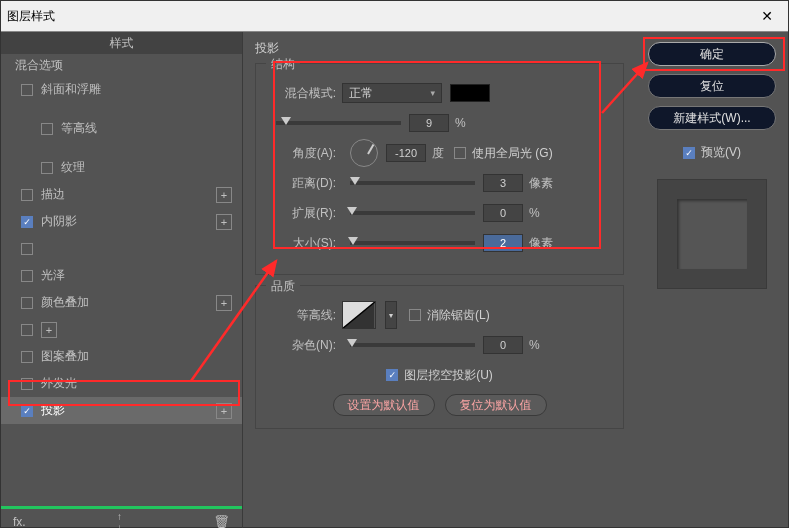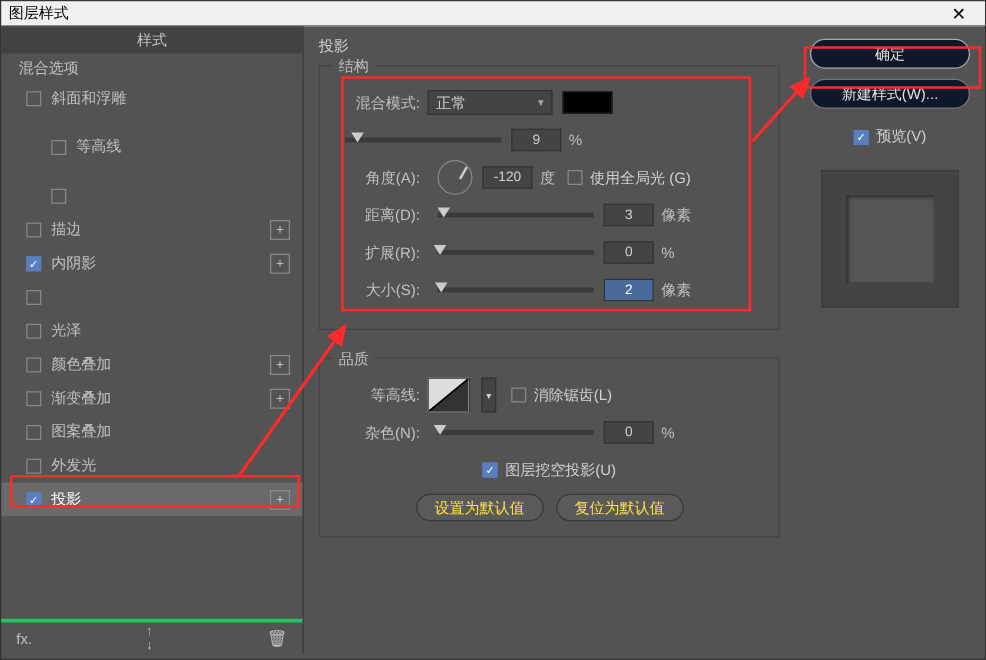--- a/index.html
+++ b/index.html
@@ -1,59 +1,59 @@
 <!DOCTYPE html>
 <html><head>
 <meta charset="utf-8">
 <style>
   * { box-sizing: border-box; margin: 0; padding: 0; }
   body { font-family: "Microsoft YaHei", Arial, sans-serif; font-size: 12px; background: #535353; color: #d0d0d0; }
   .dialog { width: 789px; height: 528px; background: #535353; border: 1px solid #333; position: relative; }
-  .titlebar { height: 20px; background: #f0f0f0; color: #000; display: flex; align-items: center; padding: 0 6px; border-bottom: 1px solid #888; }
+  .titlebar { height: 31px; background: #f0f0f0; color: #000; display: flex; align-items: center; padding: 0 6px; border-bottom: 1px solid #888; }
   .titlebar .title { flex: 1; font-size: 12px; }
   .titlebar .close { width: 30px; text-align: center; font-size: 14px; cursor: pointer; }
   .content { display: flex; height: calc(100% - 24px); }
   .left { width: 242px; border-right: 1px solid #3a3a3a; display: flex; flex-direction: column; }
   .left-header { height: 22px; background: #424242; color: #c0c0c0; padding: 3px 14px; font-size: 12px; text-align: center; }
   .left-sub { height: 22px; padding: 3px 14px; background: #535353; color: #c0c0c0; font-size: 12px; }
   .style-list { flex: 1; overflow: hidden; }
   .style-item { height: 27px; display: flex; align-items: center; padding: 0 10px 0 20px; color: #c0c0c0; position: relative; }
   .style-item.indent { padding-left: 40px; margin-top: 12px; }
   .style-item.selected { background: #6a6a6a; color: #fff; }
   .style-item .cb { width: 12px; height: 12px; border: 1px solid #888; margin-right: 8px; display: inline-flex; align-items: center; justify-content: center; font-size: 9px; color: #fff; }
   .style-item .cb.checked { background: #5a7fbf; border-color: #5a7fbf; }
   .style-item .lbl { flex: 1; }
   .style-item .plus { width: 16px; height: 16px; border: 1px solid #888; display: flex; align-items: center; justify-content: center; font-size: 11px; color: #c0c0c0; cursor: pointer; }
   .left-footer { height: 28px; display: flex; align-items: center; padding: 0 12px; border-top: 3px solid #22c55e; justify-content: space-between; }
   .left-footer .fx { font-size: 12px; color: #c0c0c0; }
   .left-footer .arrows { font-size: 10px; color: #c0c0c0; }
   .left-footer .trash { font-size: 13px; color: #c0c0c0; }
   .mid { flex: 1; padding: 8px 12px; position: relative; }
   .panel-title { font-size: 12px; color: #d0d0d0; margin-bottom: 6px; }
-  .fieldset { border: 1px solid #454545; padding: 10px 12px 12px; margin-bottom: 22px; position: relative; }
+  .fieldset { border: 1px solid #454545; padding: 10px 12px 12px; margin-bottom: 10px; position: relative; }
   .fieldset .legend { position: absolute; top: -8px; left: 10px; background: #535353; padding: 0 5px; font-size: 12px; color: #c0c0c0; }
   .row { display: flex; align-items: center; margin: 8px 0; height: 22px; }
   .row .lab { width: 74px; text-align: right; padding-right: 6px; color: #c0c0c0; font-size: 12px; }
   .select { width: 100px; height: 20px; background: #444; border: 1px solid #333; color: #d0d0d0; padding: 0 6px; display: flex; align-items: center; justify-content: space-between; cursor: pointer; font-size: 12px; gap: 48px; }
   .select .arr { font-size: 9px; color: #aaa; }
   .swatch { width: 40px; height: 18px; background: #000; margin-left: 8px; border: 1px solid #222; cursor: pointer; }
   .slider { flex: 1; max-width: 125px; height: 4px; background: #3a3a3a; position: relative; margin: 0 8px; }
   .slider .thumb { position: absolute; top: -4px; width: 0; height: 0; border-left: 5px solid transparent; border-right: 5px solid transparent; border-top: 8px solid #ccc; }
   .numbox { width: 40px; height: 18px; background: #444; border: 1px solid #333; color: #d0d0d0; text-align: center; font-size: 11px; padding: 1px 2px; }
   .numbox.highlight { background: #4a6a9a; color: #fff; }
   .unit { margin-left: 6px; color: #c0c0c0; font-size: 12px; }
   .angle-dial { width: 28px; height: 28px; border: 1px solid #888; border-radius: 50%; margin: 0 8px; position: relative; }
   .angle-dial::after { content: ""; position: absolute; width: 2px; height: 11px; background: #ccc; top: 3px; left: 16px; transform-origin: bottom center; transform: rotate(30deg); }
   .cb2 { width: 12px; height: 12px; border: 1px solid #888; margin-right: 6px; display: inline-flex; align-items: center; justify-content: center; font-size: 9px; }
   .cb2.checked { background: #5a7fbf; border-color: #5a7fbf; color: #fff; }
   .contour { width: 34px; height: 28px; background: #ddd; border: 1px solid #333; margin-right: 10px; cursor: pointer; position: relative; overflow: hidden; }
   .contour svg { width: 100%; height: 100%; }
   .contour-arr { width: 12px; height: 28px; background: #444; border: 1px solid #333; margin-left: -1px; display: flex; align-items: center; justify-content: center; font-size: 8px; cursor: pointer; }
   .defaults { display: flex; gap: 10px; justify-content: center; margin-top: 6px; }
-  .btn-sm { height: 22px; padding: 0 14px; background: #5a5a5a; border: 1px solid #3a3a3a; border-radius: 11px; color: #fde047; font-size: 12px; cursor: pointer; display: flex; align-items: center; }
+  .btn-sm { height: 22px; padding: 0 14px; background: #5a5a5a; border: 1px solid #3a3a3a; border-radius: 11px; color: #fca5a5; font-size: 12px; cursor: pointer; display: flex; align-items: center; }
   .right { width: 152px; padding: 10px 12px; display: flex; flex-direction: column; align-items: center; gap: 8px; }
   .rbtn { width: 128px; height: 24px; border: 1px solid #777; border-radius: 12px; background: #0f172a; color: #e0e0e0; font-size: 12px; cursor: pointer; display: flex; align-items: center; justify-content: center; }
   .preview-chk { display: flex; align-items: center; margin-top: 6px; }
   .preview-box { width: 110px; height: 110px; background: #444; margin-top: 10px; border: 1px solid #3a3a3a; display: flex; align-items: center; justify-content: center; }
   .preview-inner { width: 70px; height: 70px; background: #555; box-shadow: inset 2px 2px 3px rgba(0,0,0,0.4); }
   .red-box { position: absolute; border: 2px solid #ff2a2a; pointer-events: none; }
   .arrow-svg { position: absolute; pointer-events: none; }
 </style>
 </head>
 <body>
@@ -72,20 +72,21 @@
           <div class="style-item">
             <span class="cb"></span>
             <span class="lbl">斜面和浮雕</span>
           </div>
           <div class="style-item indent">
             <span class="cb"></span>
             <span class="lbl">等高线</span>
           </div>
           <div class="style-item indent">
             <span class="cb"></span>
+            <span class="lbl">纹理</span>
           </div>
           <div class="style-item">
             <span class="cb"></span>
             <span class="lbl">描边</span>
             <span class="plus">+</span>
           </div>
           <div class="style-item">
             <span class="cb checked">✓</span>
             <span class="lbl">内阴影</span>
             <span class="plus">+</span>
@@ -97,21 +98,20 @@
             <span class="cb"></span>
             <span class="lbl">光泽</span>
           </div>
           <div class="style-item">
             <span class="cb"></span>
             <span class="lbl">颜色叠加</span>
             <span class="plus">+</span>
           </div>
           <div class="style-item">
             <span class="cb"></span>
-            <span class="lbl">渐变叠加</span>
             <span class="plus">+</span>
           </div>
           <div class="style-item">
             <span class="cb"></span>
             <span class="lbl">图案叠加</span>
           </div>
           <div class="style-item">
             <span class="cb"></span>
             <span class="lbl">外发光</span>
           </div>
@@ -222,20 +222,21 @@
 
         <div class="defaults">
           <div class="btn-sm">设置为默认值</div>
           <div class="btn-sm">复位为默认值</div>
         </div>
       </div>
     </div>
 
     <div class="right">
       <div class="rbtn" style="border-color:#aaa">确定</div>
+      <div class="rbtn">复位</div>
       <div class="rbtn">新建样式(W)...</div>
       <div class="preview-chk">
         <span class="cb2 checked">✓</span>
         <span>预览(V)</span>
       </div>
       <div class="preview-box">
         <div class="preview-inner"></div>
       </div>
     </div>
   </div>

